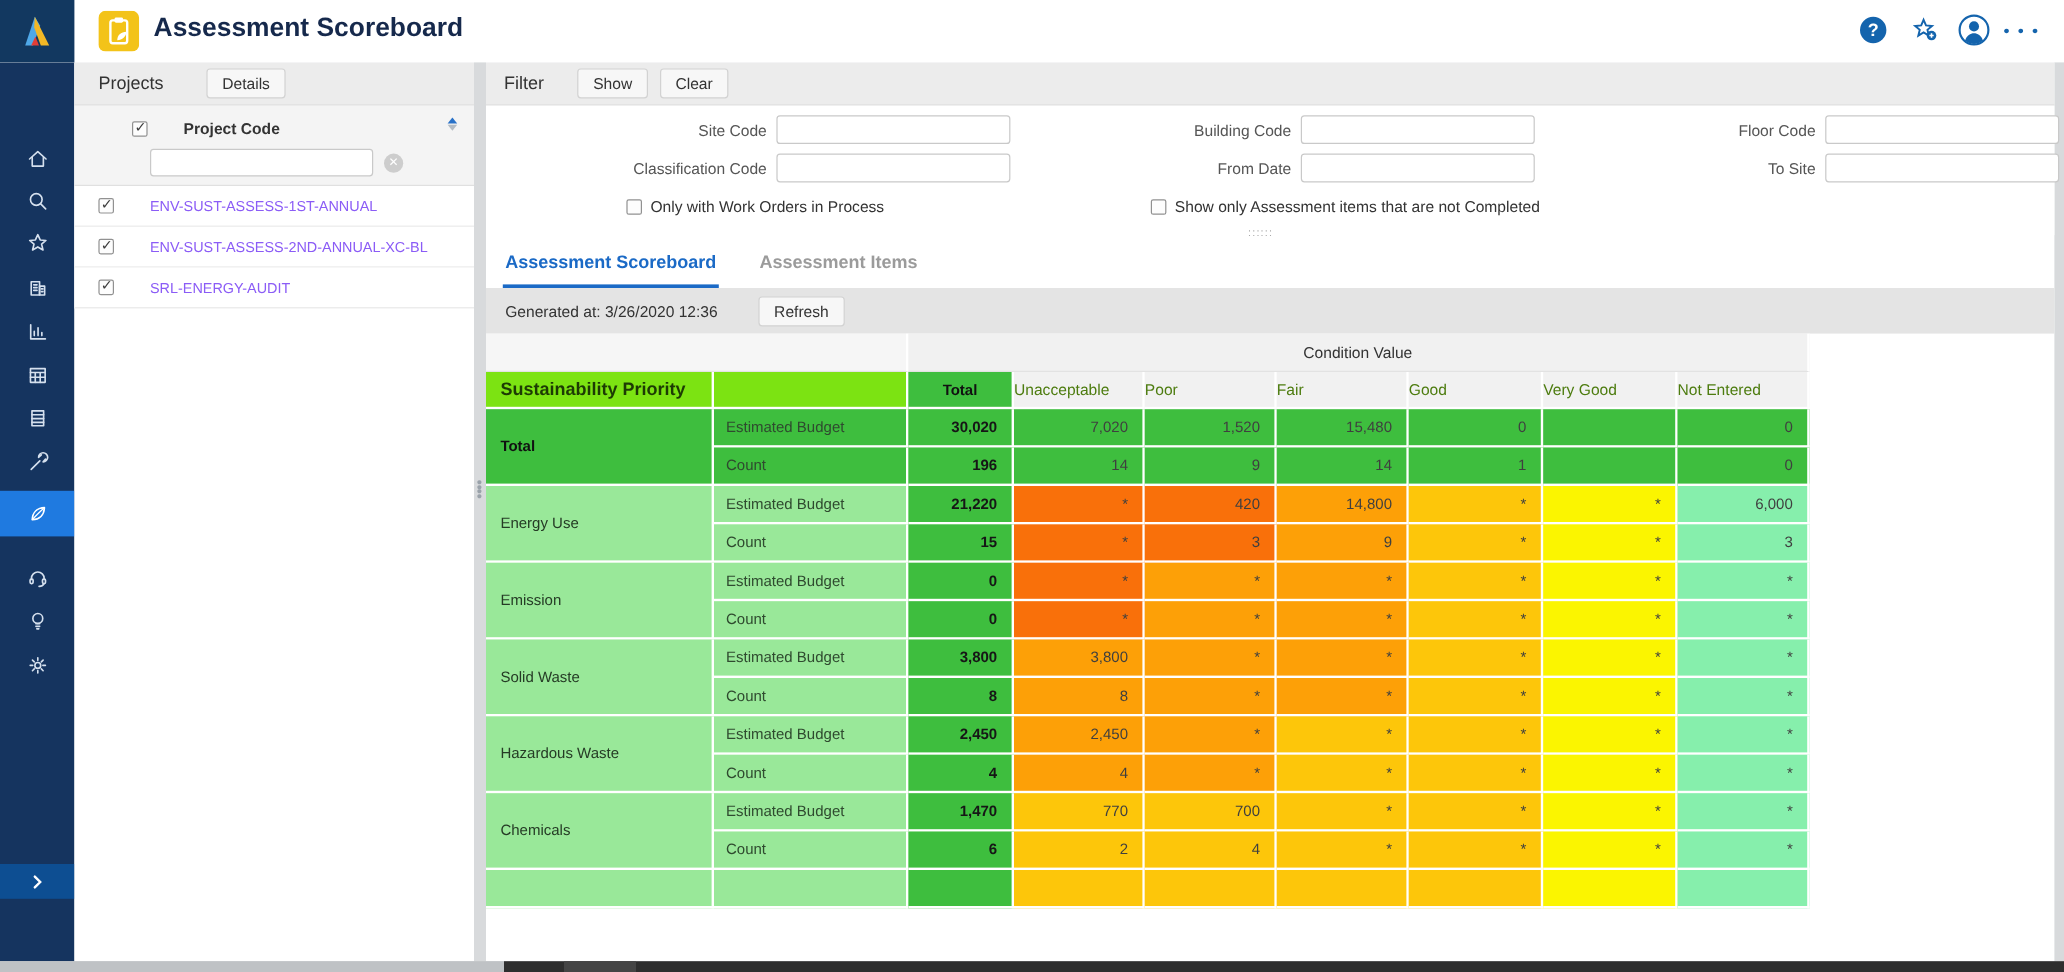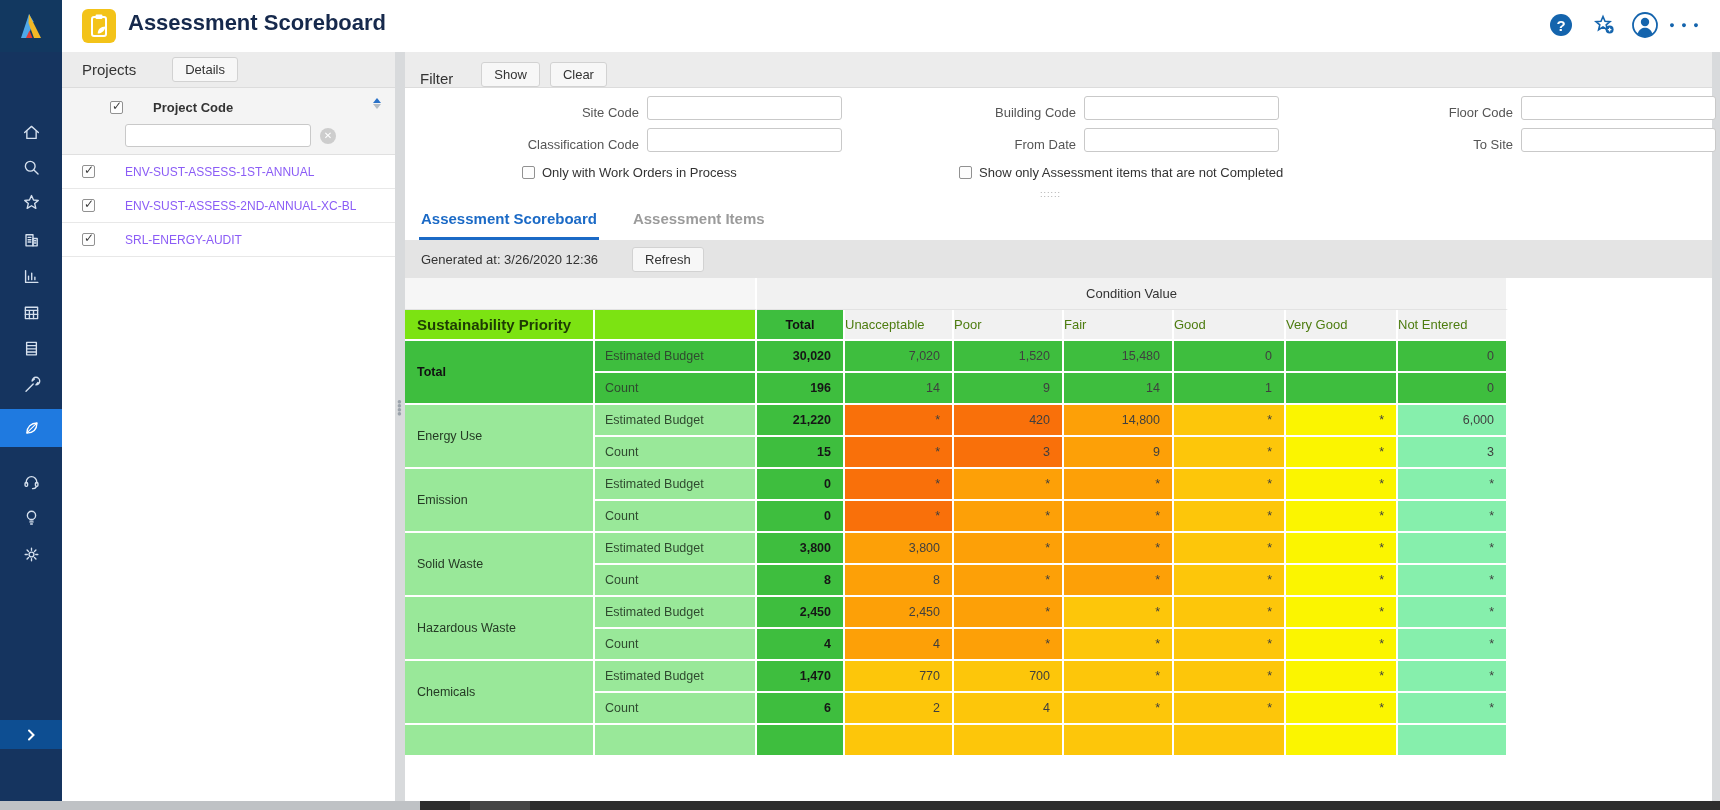--- a/index.html
+++ b/index.html
@@ -53,28 +53,28 @@
   .cb.checked::after { content:"\2713"; position:absolute; left:1px; top:-3px; font-size:12px; font-weight:bold; color:#3c3c3c; }
   .cb-left { margin-left:20px; margin-right:0; }
   .prow { position:absolute; left:0; width:333px; height:34px; display:flex; align-items:center;
     border-bottom:1px solid #e8e8e8; background:#fff; cursor:pointer; }
   .prow .cb { margin-left:20px; }
   .prow-label { font-size:12px; color:#8b5cf6; margin-left:30px; }
 
   
   #main-panel { position:absolute; left:405px; top:52px; width:1307px; height:749px; background:#fff; }
   #filter-bar { position:absolute; left:0; top:0; width:1307px; height:36px; background:#ececec;
-    border-bottom:1px solid #dcdcdc; display:flex; align-items:flex-end; }
+    border-bottom:1px solid #dcdcdc; display:flex; align-items:center; }
   #filter-title { font-size:15px; color:#333; margin-left:15px; }
   #show-btn { margin-left:28px; }
   #clear-btn { margin-left:10px; }
 
   #filter-form { position:absolute; left:0; top:36px; width:1307px; height:108px; background:#fff; }
   .f-col { position:absolute; top:0; width:437px; }
-  .f-row { display:flex; align-items:flex-end; height:24px; margin-top:8px; }
+  .f-row { display:flex; align-items:center; height:24px; margin-top:8px; }
   .f-label { flex:1; text-align:right; font-size:13px; color:#555; padding-right:8px; }
   .f-input { width:195px; height:24px; border:1px solid #c9c9c9; border-radius:3px; font-size:12px; padding:0 6px; flex:none; }
   .f-cbrow { display:flex; align-items:center; height:20px; margin-top:10px; }
   .f-cbspacer { flex:1; }
   .f-cbzone { width:195px; flex:none; display:flex; align-items:center; }
   .f-cbtext { font-size:13px; color:#333; margin-left:7px; white-space:nowrap; }
 
   #drag-handle { position:absolute; left:635px; top:137px; color:#a9a9a9; font-size:9px; letter-spacing:1px; cursor:row-resize; }
 
   #tabs { position:absolute; left:14px; top:152px; height:36px; display:flex; }

